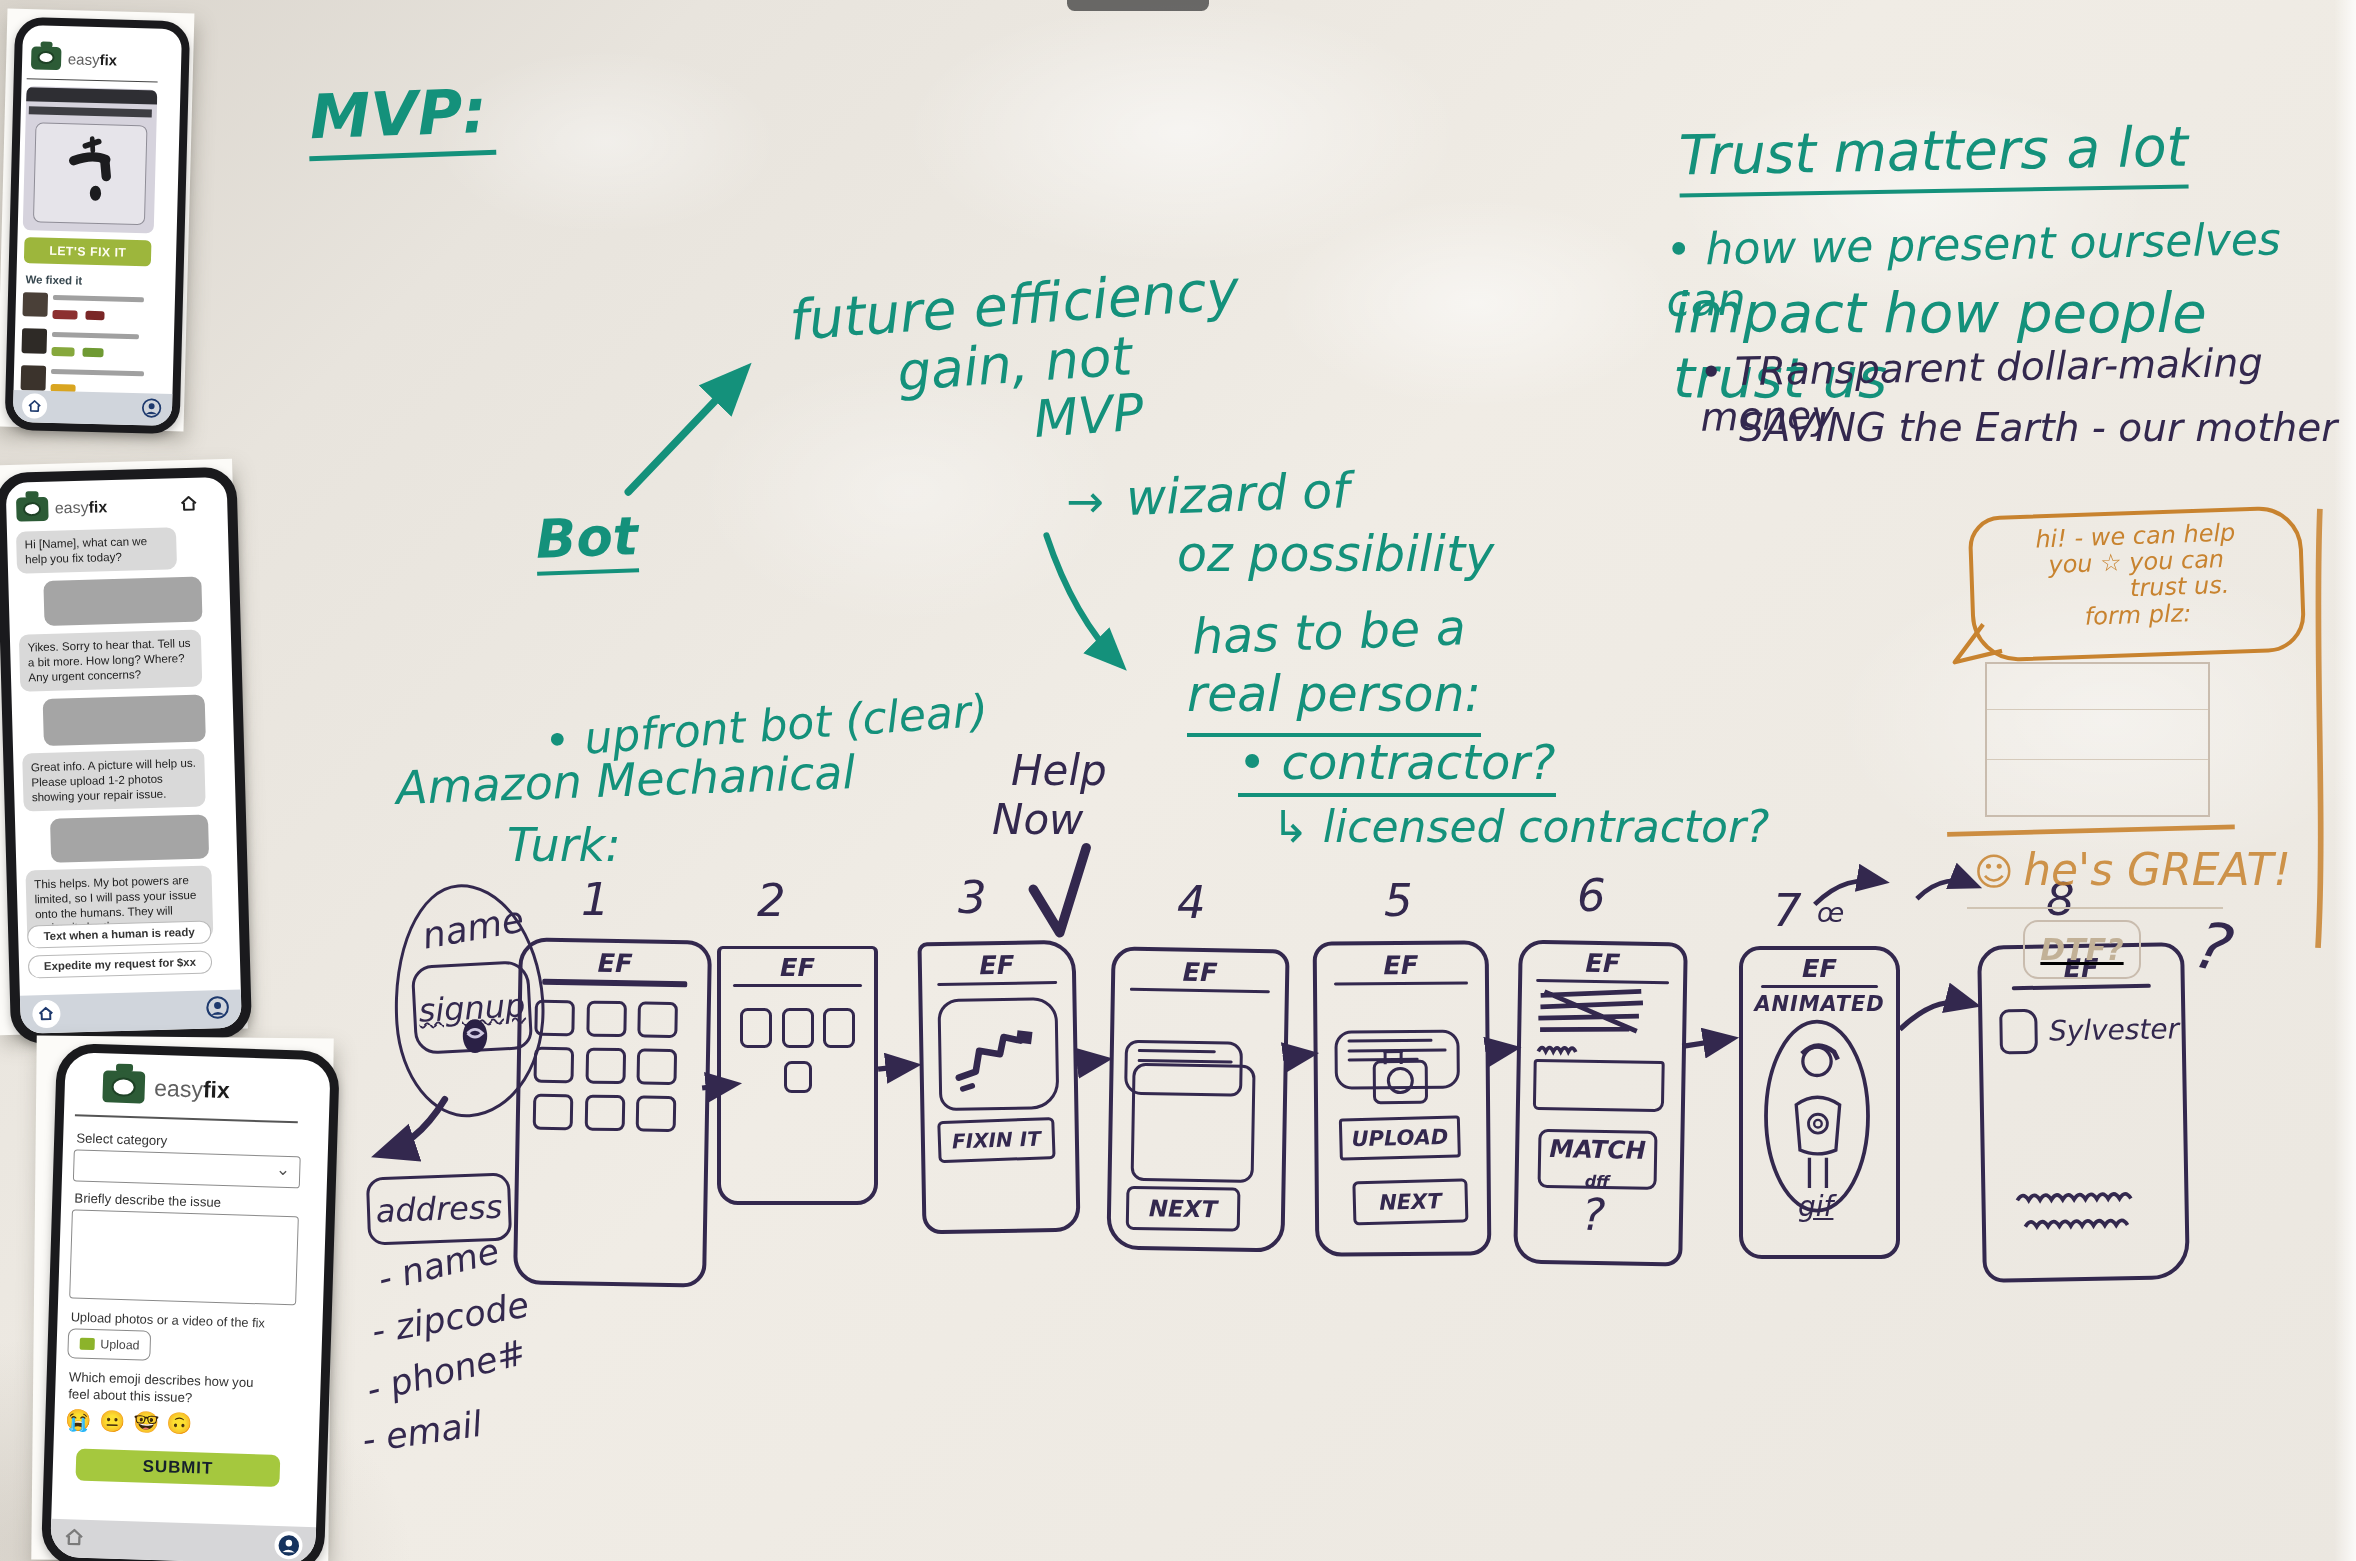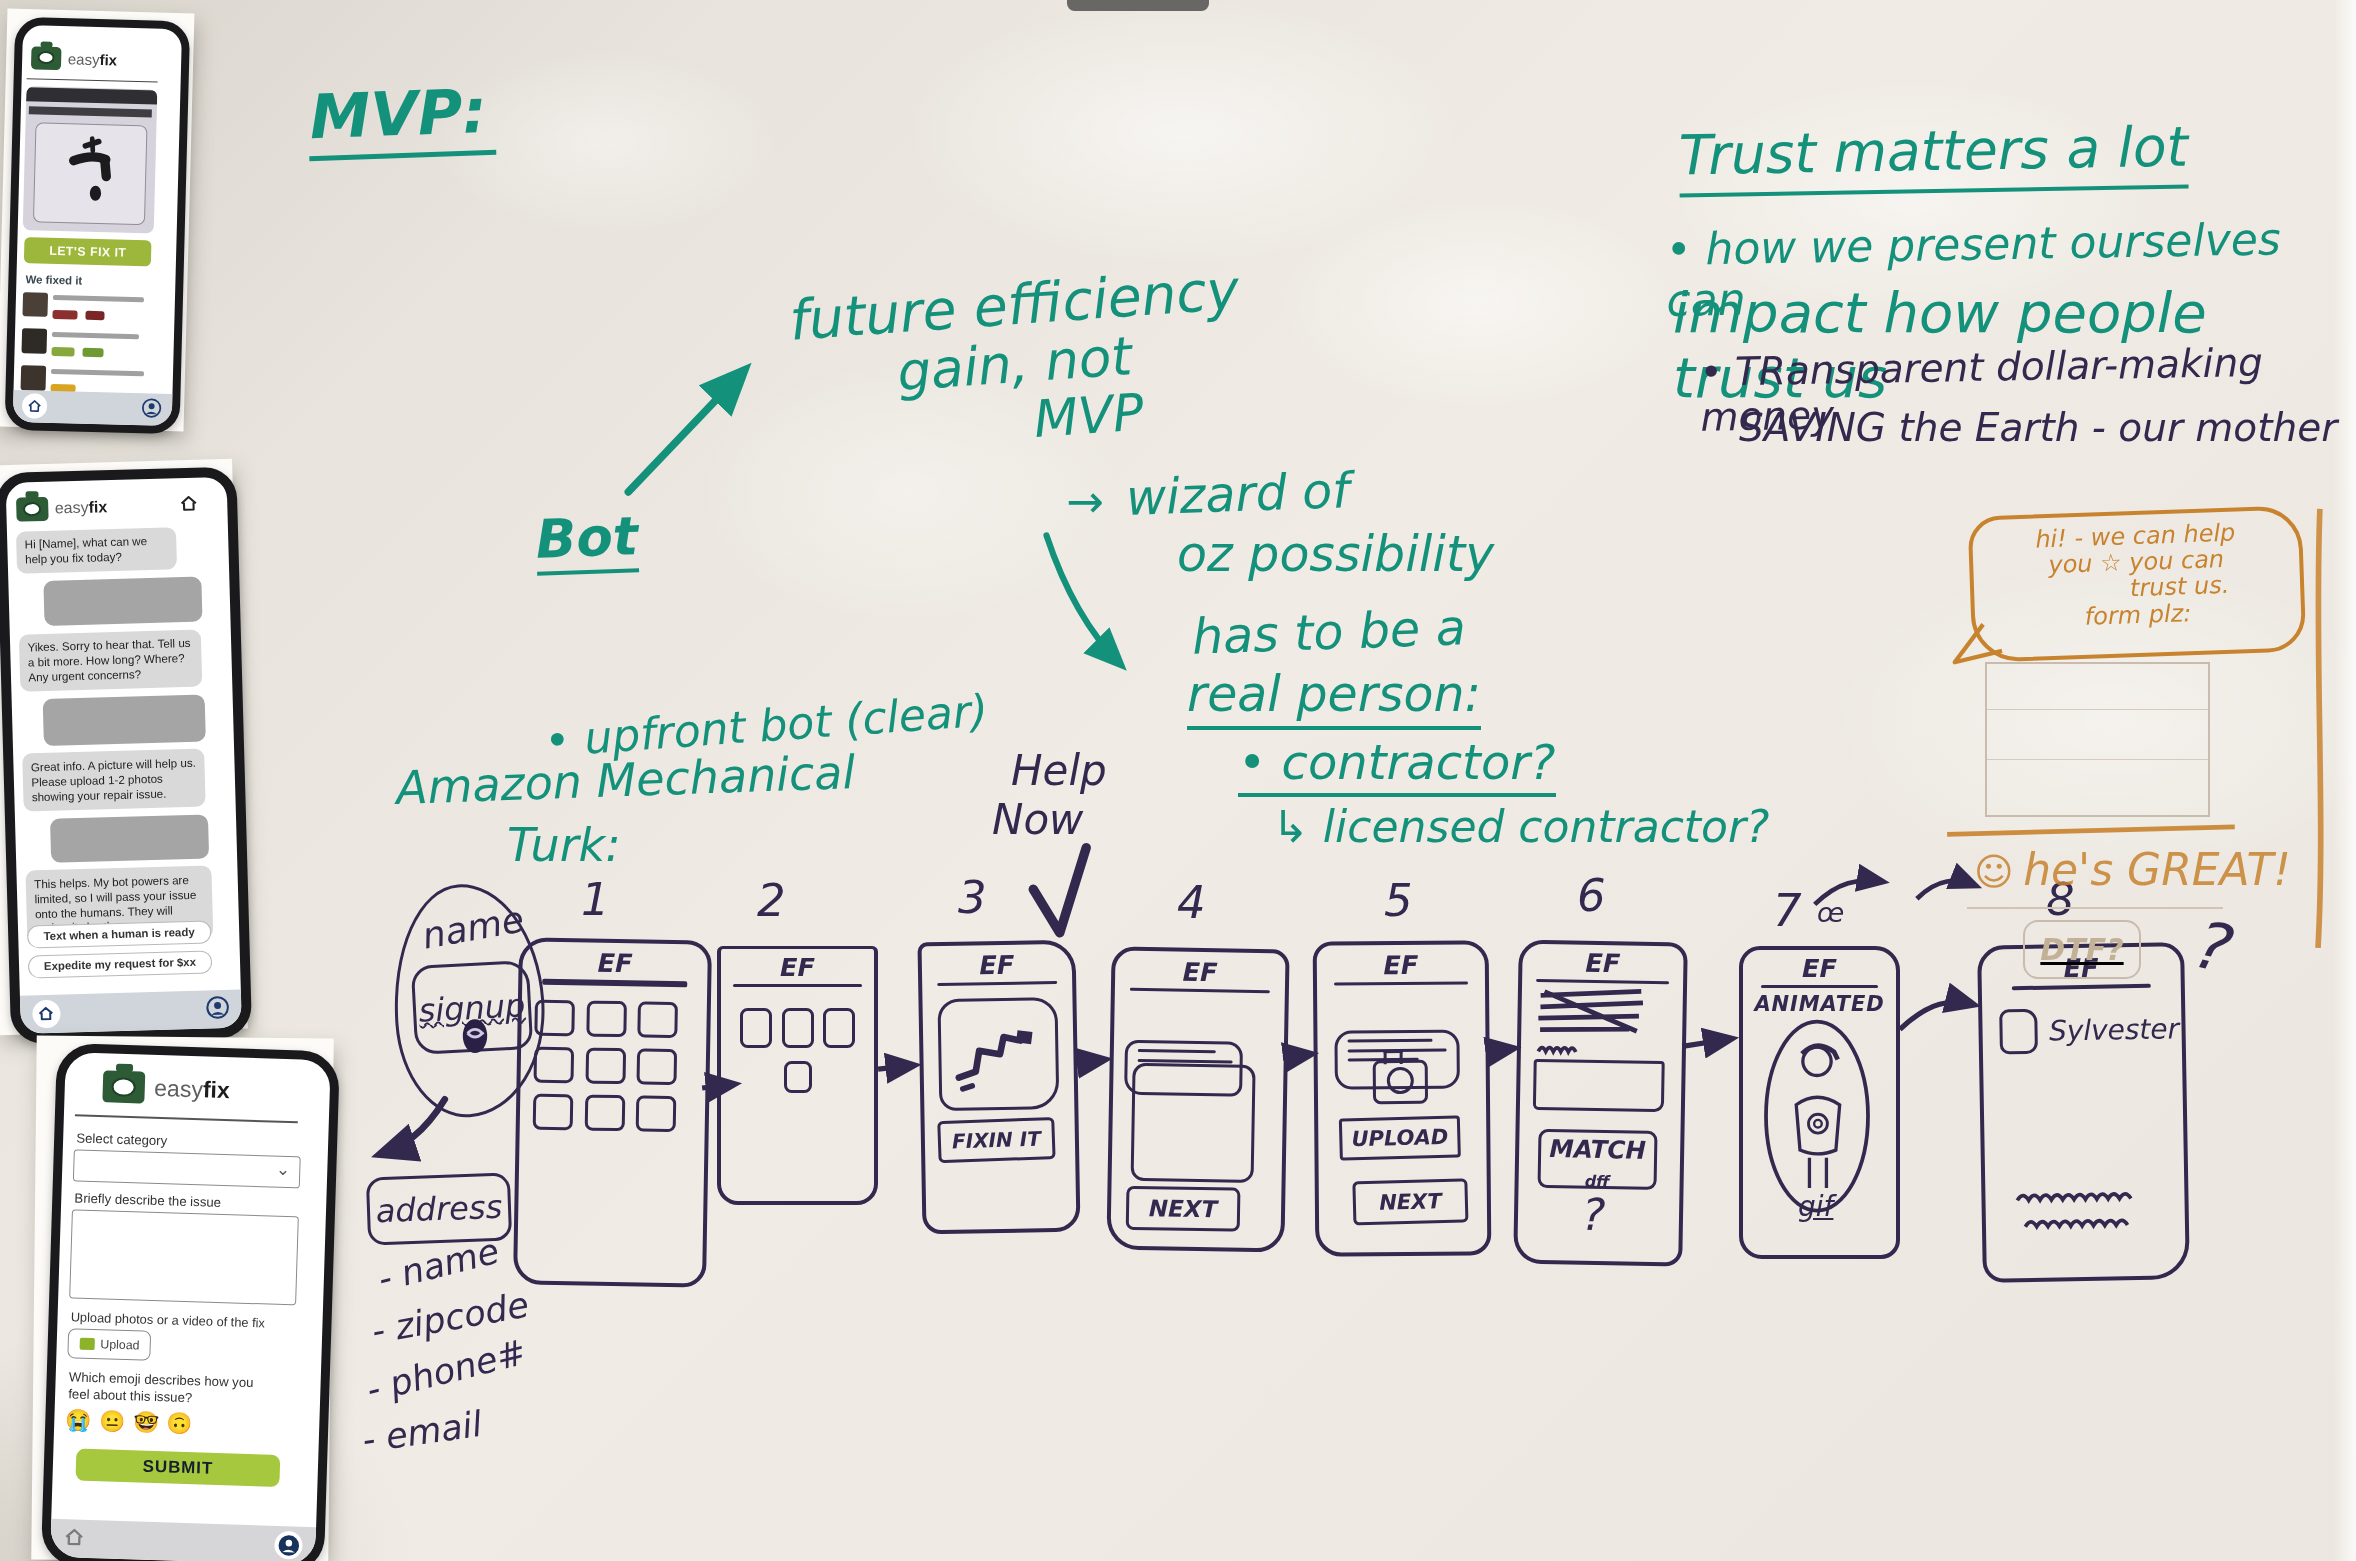--- a/index.html
+++ b/index.html
@@ -210,21 +210,21 @@
   </div>
 
   <div class="abs hw teal" style="left:536px;top:507px;font-size:53px;font-weight:bold;border-bottom:4.7px solid #14917b;padding-bottom:1.9px;transform:rotate(-2deg);"><span>Bot</span></div>
   <div class="abs hw teal" style="left:544px;top:700px;font-size:44px;transform:rotate(-4deg);">• upfront bot (clear)</div>
 
   <div class="abs hw teal" style="left:1066px;top:475px;font-size:45px;">→</div>
   <div class="abs hw teal" style="left:1126px;top:466px;font-size:49px;transform:rotate(-2deg);">wizard of</div>
   <div class="abs hw teal" style="left:1177px;top:526px;font-size:49px;">oz possibility</div>
 
   <div class="abs hw teal" style="left:1192px;top:604px;font-size:49px;transform:rotate(-2deg);">has to be a</div>
-  <div class="abs hw teal" style="left:1187px;top:666px;font-size:49px;border-bottom:4.7px solid #14917b;padding-bottom:3px;"><span>real person:</span></div>
+  <div class="abs hw teal" style="left:1187px;top:666px;font-size:49px;border-bottom:4.7px solid #14917b;padding-bottom:10px;"><span>real person:</span></div>
   <div class="abs hw teal" style="left:1238px;top:734px;font-size:48px;"><span class="ul-teal">• contractor?</span></div>
   <div class="abs hw teal" style="left:1272px;top:801px;font-size:44px;">↳ licensed contractor?</div>
 
   <div class="abs hw teal" style="left:396px;top:753px;font-size:46px;transform:rotate(-2deg);">Amazon Mechanical</div>
   <div class="abs hw teal" style="left:507px;top:818px;font-size:46px;">Turk:</div>
 
   <div class="abs hw teal" style="left:1679px;top:119px;font-size:55px;border-bottom:4.7px solid #14917b;padding-bottom:5.7px;transform:rotate(-1deg);"><span>Trust matters a lot</span></div>
   <div class="abs hw teal" style="left:1666px;top:218px;font-size:44px;transform:rotate(-1deg);">• how we present ourselves can</div>
   <div class="abs hw teal" style="left:1673px;top:280px;font-size:56px;">impact how people trust us</div>
   <div class="abs hw purple" style="left:1700px;top:344px;font-size:39px;transform:rotate(-1deg);">• TRansparent dollar-making money</div>

